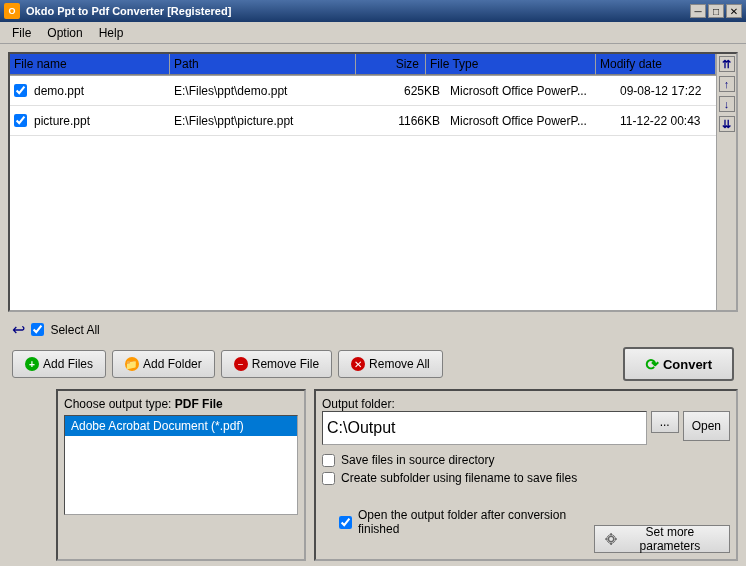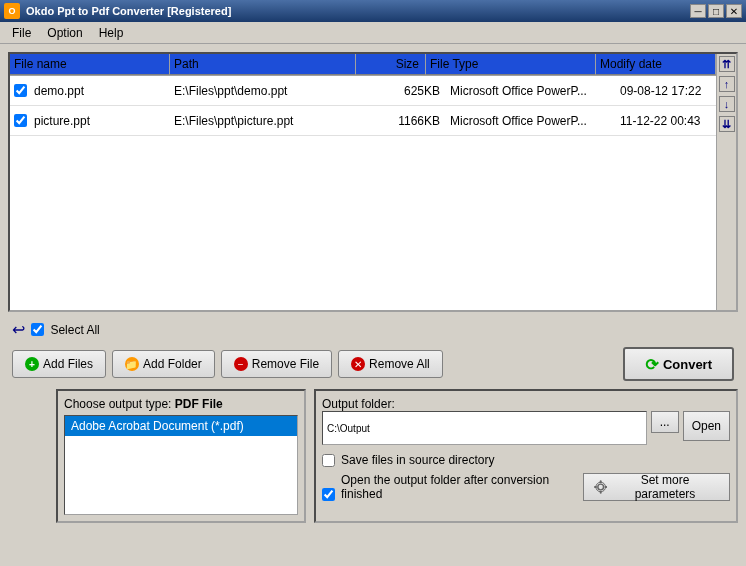--- a/index.html
+++ b/index.html
@@ -250,21 +250,21 @@
       display: flex;
       gap: 4px;
       margin-bottom: 8px;
     }
     .folder-input {
       flex: 1;
       height: 17px;
       border: 1px inset #a0a0a0;
       background: white;
       padding: 16px 4px;
-      font-size: 10px;
+      font-size: 16px;
     }
     .btn-dots {
       width: 28px; height: 22px;
       border: 1px solid #808080;
       background: linear-gradient(to bottom, #f0f0f0, #d8d8d8);
       cursor: pointer;
       font-size: 12px;
       display: flex; align-items: center; justify-content: center;
     }
     .btn-open {
@@ -428,23 +428,27 @@
       <div class="folder-input-row">
         <input type="text" class="folder-input" value="C:\Output" style="">
         <button class="btn-dots">...</button>
         <button class="btn-open">Open</button>
       </div>
 
       <div class="checkbox-row">
         <input type="checkbox" style="">
         <span>Save files in source directory</span>
       </div>
+      <div class="checkbox-row">
+        <input type="checkbox" style="">
+        <span>Create subfolder using filename to save files</span>
+      </div>
 
       <div class="bottom-row">
-        <div class="checkbox-row" style="margin:0;align-items:flex-end;">
+        <div class="checkbox-row" style="margin:17px;">
           <input type="checkbox" checked="" style="">
           <span>Open the output folder after conversion finished</span>
         </div>
         <button class="btn-set-params">
           <svg width="14" height="14" viewBox="0 0 14 14">
             <circle cx="7" cy="7" r="3" fill="none" stroke="#666" stroke-width="1.5"></circle>
             <circle cx="7" cy="7" r="5" fill="none" stroke="#666" stroke-width="1"></circle>
             <rect x="6" y="0" width="2" height="3" rx="1" fill="#666"></rect>
             <rect x="6" y="11" width="2" height="3" rx="1" fill="#666"></rect>
             <rect x="0" y="6" width="3" height="2" rx="1" fill="#666"></rect>

